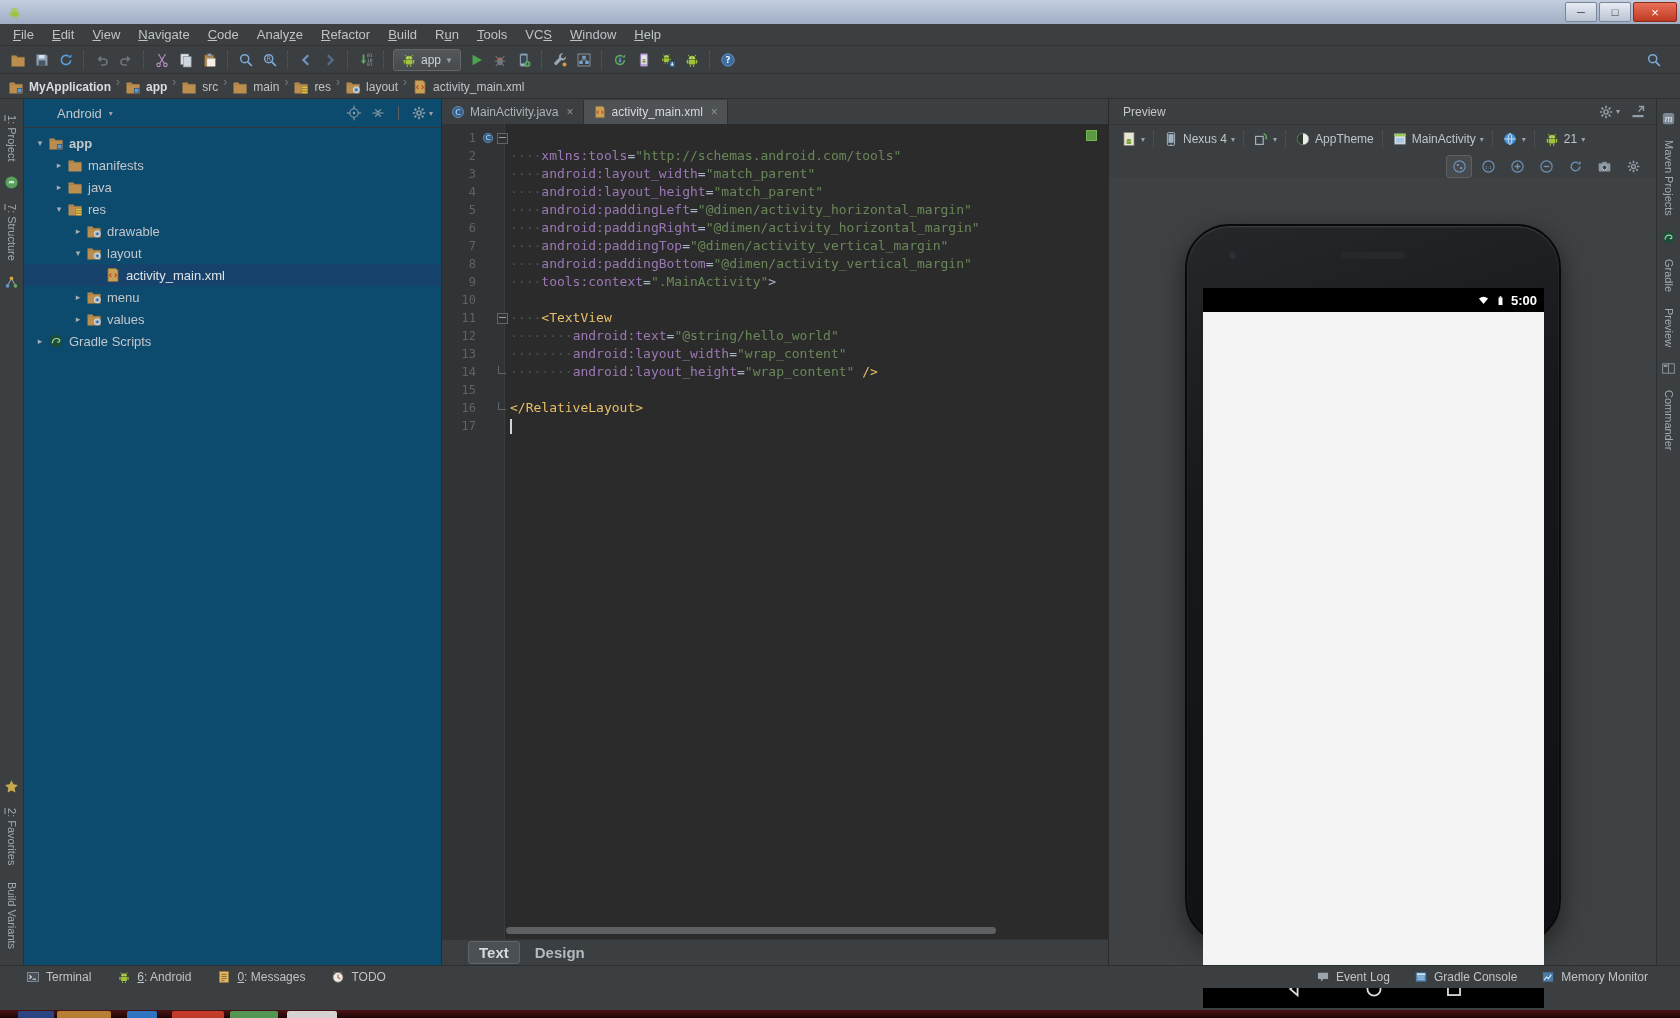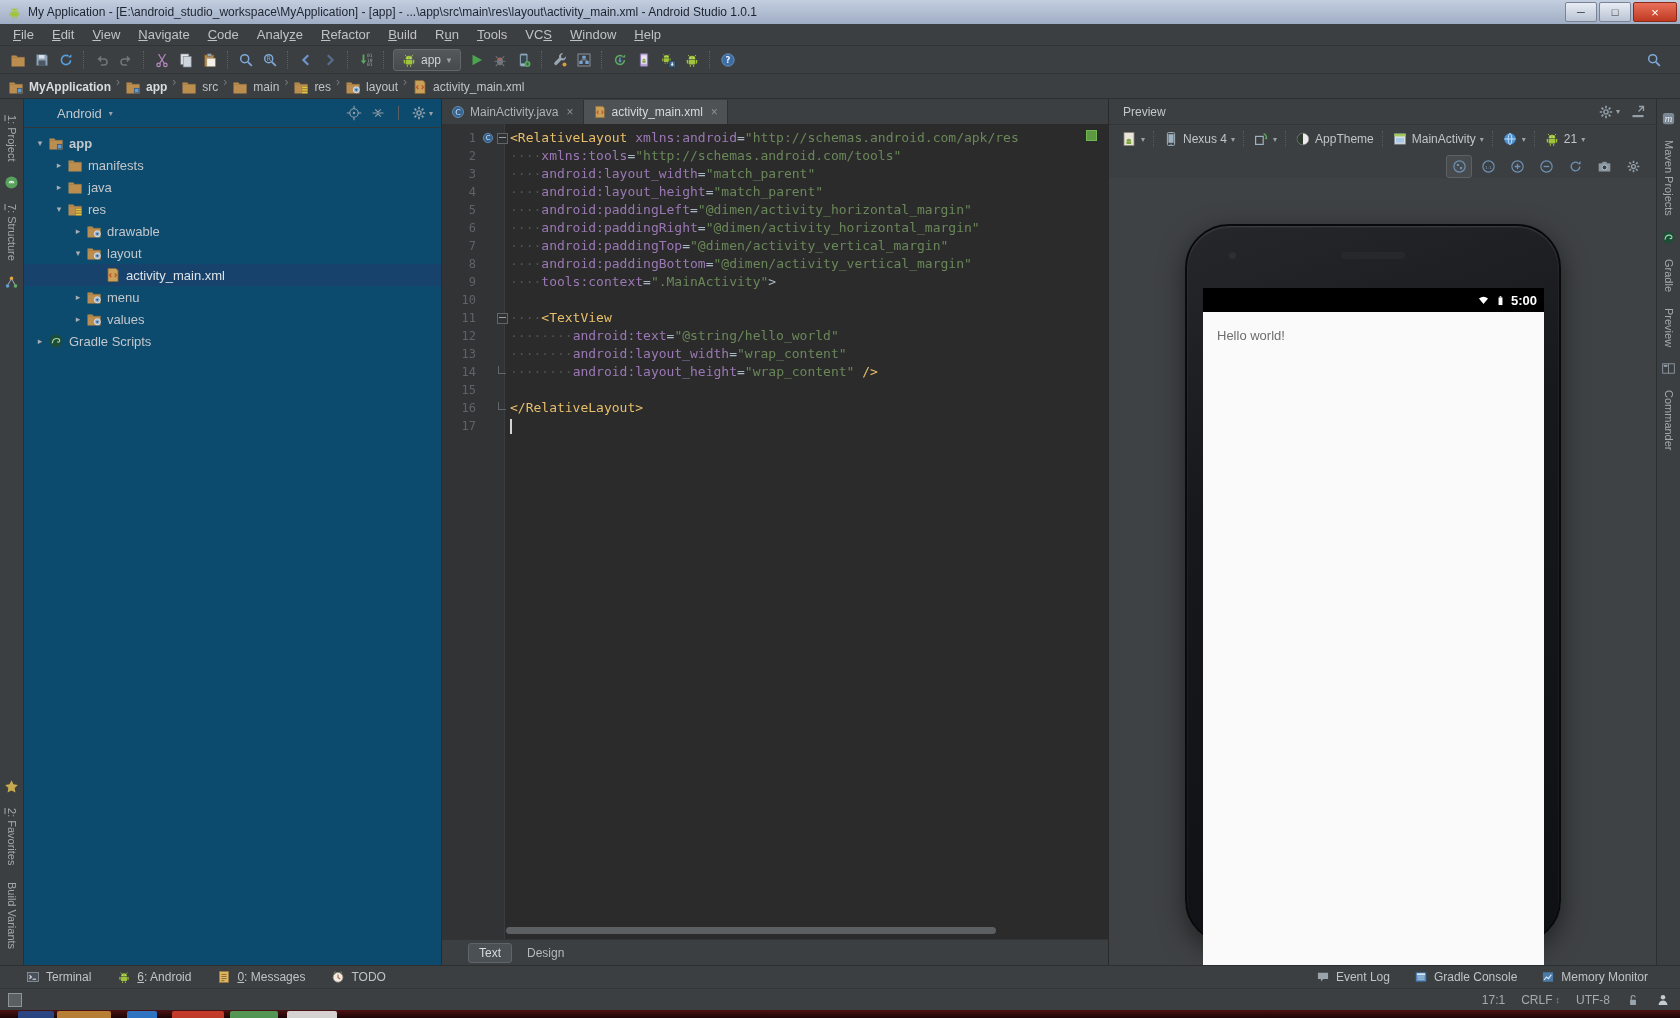--- a/index.html
+++ b/index.html
@@ -84,21 +84,21 @@
   .fs::after{content:"";position:absolute;left:1px;right:1px;top:3px;height:1px;background:#9aa0a5;}
   .fe{width:7px;height:7px;border-left:1px solid #5f6568;border-bottom:1px solid #5f6568;margin-top:-4px;}
   .ct{padding-left:2px;}
   .tk-g{color:#e8bf6a;} .tk-a{color:#9b78b5;} .tk-v{color:#6a8759;} .tk-p{color:#a9b7c6;}
   .tk-w{color:#4e5356;}
   .caret{display:inline-block;width:2px;height:15px;background:#d4d4d4;vertical-align:middle;}
   #inspect-sq{position:absolute;right:11px;top:6px;width:9px;height:9px;background:#5d9943;border:1px solid #71b653;}
   #hscroll{position:absolute;left:64px;bottom:6px;width:490px;height:7px;border-radius:4px;background:#5d6062;}
   #edit-bottom{position:absolute;left:0;bottom:0;right:0;height:25px;background:#3c3f41;border-top:1px solid #323536;
     display:flex;align-items:center;padding-left:26px;gap:4px;}
-  .btab{padding:2px 10px;font-size:12px;color:#b4b9bd;border-radius:3px;border:1px solid transparent;}
+  .btab{padding:2px 10px;font-size:15px;color:#b4b9bd;border-radius:3px;border:1px solid transparent;font-weight:bold;}
   .btab.active{background:#4a5053;border-color:#5e6468;color:#d6dade;}
 
   
   #preview{position:absolute;left:1108px;top:99px;width:548px;height:866px;background:#3c3f41;
     border-left:1px solid #282a2b;box-sizing:border-box;}
   #prev-header{height:25px;display:flex;align-items:center;padding:0 10px 0 14px;border-bottom:1px solid #333638;}
   #prev-header .t{font-size:12px;color:#c3c7ca;}
   #prev-header .right{margin-left:auto;display:flex;gap:10px;}
   #prev-row1{height:28px;display:flex;align-items:center;padding-left:8px;}
   .pv-item{display:flex;align-items:center;gap:4px;font-size:12px;color:#c0c5c9;padding:0 4px;}
@@ -160,21 +160,20 @@
             <rect x="2.8" y="7.7" width="1.2" height="3.8" rx=".6"></rect>
             <rect x="12" y="7.7" width="1.2" height="3.8" rx=".6"></rect>
             <rect x="5.8" y="12.9" width="1.2" height="1.9" rx=".6"></rect>
             <rect x="9" y="12.9" width="1.2" height="1.9" rx=".6"></rect>
           </g>
           <path d="M5.2 4.4L4.1 2.9M10.8 4.4l1.1-1.5" stroke="#9fc43c" stroke-width=".9"></path>
           <circle cx="6.4" cy="5.9" r=".5" fill="#fff"></circle>
           <circle cx="9.6" cy="5.9" r=".5" fill="#fff"></circle>
         </svg>
       </span>
-    <span id="win-title">My Application - [E:\android_studio_workspace\MyApplication] - [app] - ...\app\src\main\res\layout\activity_main.xml - Android Studio 1.0.1</span>
     <div id="win-controls">
         <span class="wbtn minimize">─</span>
         <span class="wbtn maximize">□</span>
         <span class="wbtn close">×</span>
       </div>
   </div>
 
   <div id="menubar">
       <span class="menu-item"><u>F</u>ile</span>
       <span class="menu-item"><u>E</u>dit</span>
@@ -742,21 +741,21 @@
           <span>activity_main.xml</span>
           <span class="x">×</span>
         </span>
       </div>
     <div id="code-wrap">
       <div id="gutter-bg"></div>
       <div id="code">
           <div class="cl"><span class="ln">1</span><span class="gic"><span class="ic"><svg viewBox="0 0 16 16">
                   <circle cx="8" cy="8" r="6.3" fill="#36628f" stroke="#7aa3c8" stroke-width=".8"></circle>
                   <text x="8" y="11.2" text-anchor="middle" font-size="9" font-family="DejaVu Sans, sans-serif" fill="#d8e8f5">C</text>
-                </svg></span></span><span class="fold"><span class="fs"></span></span><span class="ct"><span class="tk-g">&lt;RelativeLayout</span><span class="tk-p"> </span><span class="tk-a">xmlns:android</span><span class="tk-p">=</span><span class="tk-v">"http://schemas.android.com/apk/res</span></span></div>
+                </svg></span></span><span class="fold"><span class="fs"></span></span></div>
           <div class="cl"><span class="ln">2</span><span class="gic"></span><span class="fold"></span><span class="ct"><span class="tk-w">····</span><span class="tk-a">xmlns:tools</span><span class="tk-p">=</span><span class="tk-v">"http://schemas.android.com/tools"</span></span></div>
           <div class="cl"><span class="ln">3</span><span class="gic"></span><span class="fold"></span><span class="ct"><span class="tk-w">····</span><span class="tk-a">android:layout_width</span><span class="tk-p">=</span><span class="tk-v">"match_parent"</span></span></div>
           <div class="cl"><span class="ln">4</span><span class="gic"></span><span class="fold"></span><span class="ct"><span class="tk-w">····</span><span class="tk-a">android:layout_height</span><span class="tk-p">=</span><span class="tk-v">"match_parent"</span></span></div>
           <div class="cl"><span class="ln">5</span><span class="gic"></span><span class="fold"></span><span class="ct"><span class="tk-w">····</span><span class="tk-a">android:paddingLeft</span><span class="tk-p">=</span><span class="tk-v">"@dimen/activity_horizontal_margin"</span></span></div>
           <div class="cl"><span class="ln">6</span><span class="gic"></span><span class="fold"></span><span class="ct"><span class="tk-w">····</span><span class="tk-a">android:paddingRight</span><span class="tk-p">=</span><span class="tk-v">"@dimen/activity_horizontal_margin"</span></span></div>
           <div class="cl"><span class="ln">7</span><span class="gic"></span><span class="fold"></span><span class="ct"><span class="tk-w">····</span><span class="tk-a">android:paddingTop</span><span class="tk-p">=</span><span class="tk-v">"@dimen/activity_vertical_margin"</span></span></div>
           <div class="cl"><span class="ln">8</span><span class="gic"></span><span class="fold"></span><span class="ct"><span class="tk-w">····</span><span class="tk-a">android:paddingBottom</span><span class="tk-p">=</span><span class="tk-v">"@dimen/activity_vertical_margin"</span></span></div>
           <div class="cl"><span class="ln">9</span><span class="gic"></span><span class="fold"></span><span class="ct"><span class="tk-w">····</span><span class="tk-a">tools:context</span><span class="tk-p">=</span><span class="tk-v">".MainActivity"</span><span class="tk-p">&gt;</span></span></div>
           <div class="cl"><span class="ln">10</span><span class="gic"></span><span class="fold"></span><span class="ct"></span></div>
           <div class="cl"><span class="ln">11</span><span class="gic"></span><span class="fold"><span class="fs"></span></span><span class="ct"><span class="tk-w">····</span><span class="tk-g">&lt;TextView</span></span></div>
@@ -961,23 +960,20 @@
                 </svg>
               </span>
             <span class="ic" id="batt-slot">
                 <svg viewBox="0 0 16 16">
                   <rect x="5.6" y="4.2" width="4.8" height="9.4" fill="#fff"></rect>
                   <rect x="7" y="2.6" width="2" height="1.6" fill="#fff"></rect>
                 </svg>
               </span>
             <span id="dtime">5:00</span>
           </div>
-          <div id="dcontent">
-            <span id="hello">Hello world!</span>
-          </div>
           <div id="dnav">
               <span class="ic">
                 <svg viewBox="0 0 16 16">
                   <path d="M10.6 3.4L5.2 8l5.4 4.6z" fill="none" stroke="#dcdcdc" stroke-width="1.3"></path>
                 </svg>
               </span>
               <span class="ic">
                 <svg viewBox="0 0 16 16">
                   <circle cx="8" cy="8" r="4.8" fill="none" stroke="#dcdcdc" stroke-width="1.3"></circle>
                 </svg>
@@ -1093,44 +1089,20 @@
             <svg viewBox="0 0 16 16">
               <rect x="2.2" y="2.6" width="11.6" height="10.8" fill="#4a7aa8"></rect>
               <path d="M3.6 11.4l2.6-3.4 2.3 1.8 3.3-4.6" stroke="#d7ecfc" stroke-width="1.3" fill="none"></path>
             </svg>
           </span>
           <span>Memory Monitor</span>
         </span>
       </span>
   </div>
 
-  <div id="statusbar">
-    <span id="tw-toggle"></span>
-    <span id="sb-right">
-        <span class="sb-item">17:1</span>
-        <span class="sb-item">CRLF<span class="updown">↕</span></span>
-        <span class="sb-item">UTF-8</span>
-        <span class="sb-item">
-          <span class="ic">
-            <svg viewBox="0 0 16 16">
-              <rect x="4.6" y="7.6" width="6.8" height="6" rx=".8" fill="#9aa4ad"></rect>
-              <path d="M6 7.6V5a2.2 2.2 0 0 1 4.4 0" stroke="#9aa4ad" stroke-width="1.3" fill="none"></path>
-            </svg>
-          </span>
-        </span>
-        <span class="sb-item">
-          <span class="ic">
-            <svg viewBox="0 0 16 16">
-              <circle cx="8" cy="4.8" r="2.6" fill="#c3ccd4"></circle>
-              <path d="M2.8 13.6c.6-3.4 2.8-5 5.2-5s4.6 1.6 5.2 5z" fill="#c3ccd4"></path>
-            </svg>
-          </span>
-        </span>
-      </span>
-  </div>
 
   <div id="taskbar">
       <span class="tblob" style="left:18px;width:36px;background:#2a4d8f;"></span>
       <span class="tblob" style="left:57px;width:54px;background:#c58c3a;"></span>
       <span class="tblob" style="left:127px;width:30px;background:#2f7fd6;"></span>
       <span class="tblob" style="left:172px;width:52px;background:#d2402e;"></span>
       <span class="tblob" style="left:230px;width:48px;background:#58a55c;"></span>
       <span class="tblob" style="left:287px;width:50px;background:#e8e8e8;"></span>
     </div>
 

